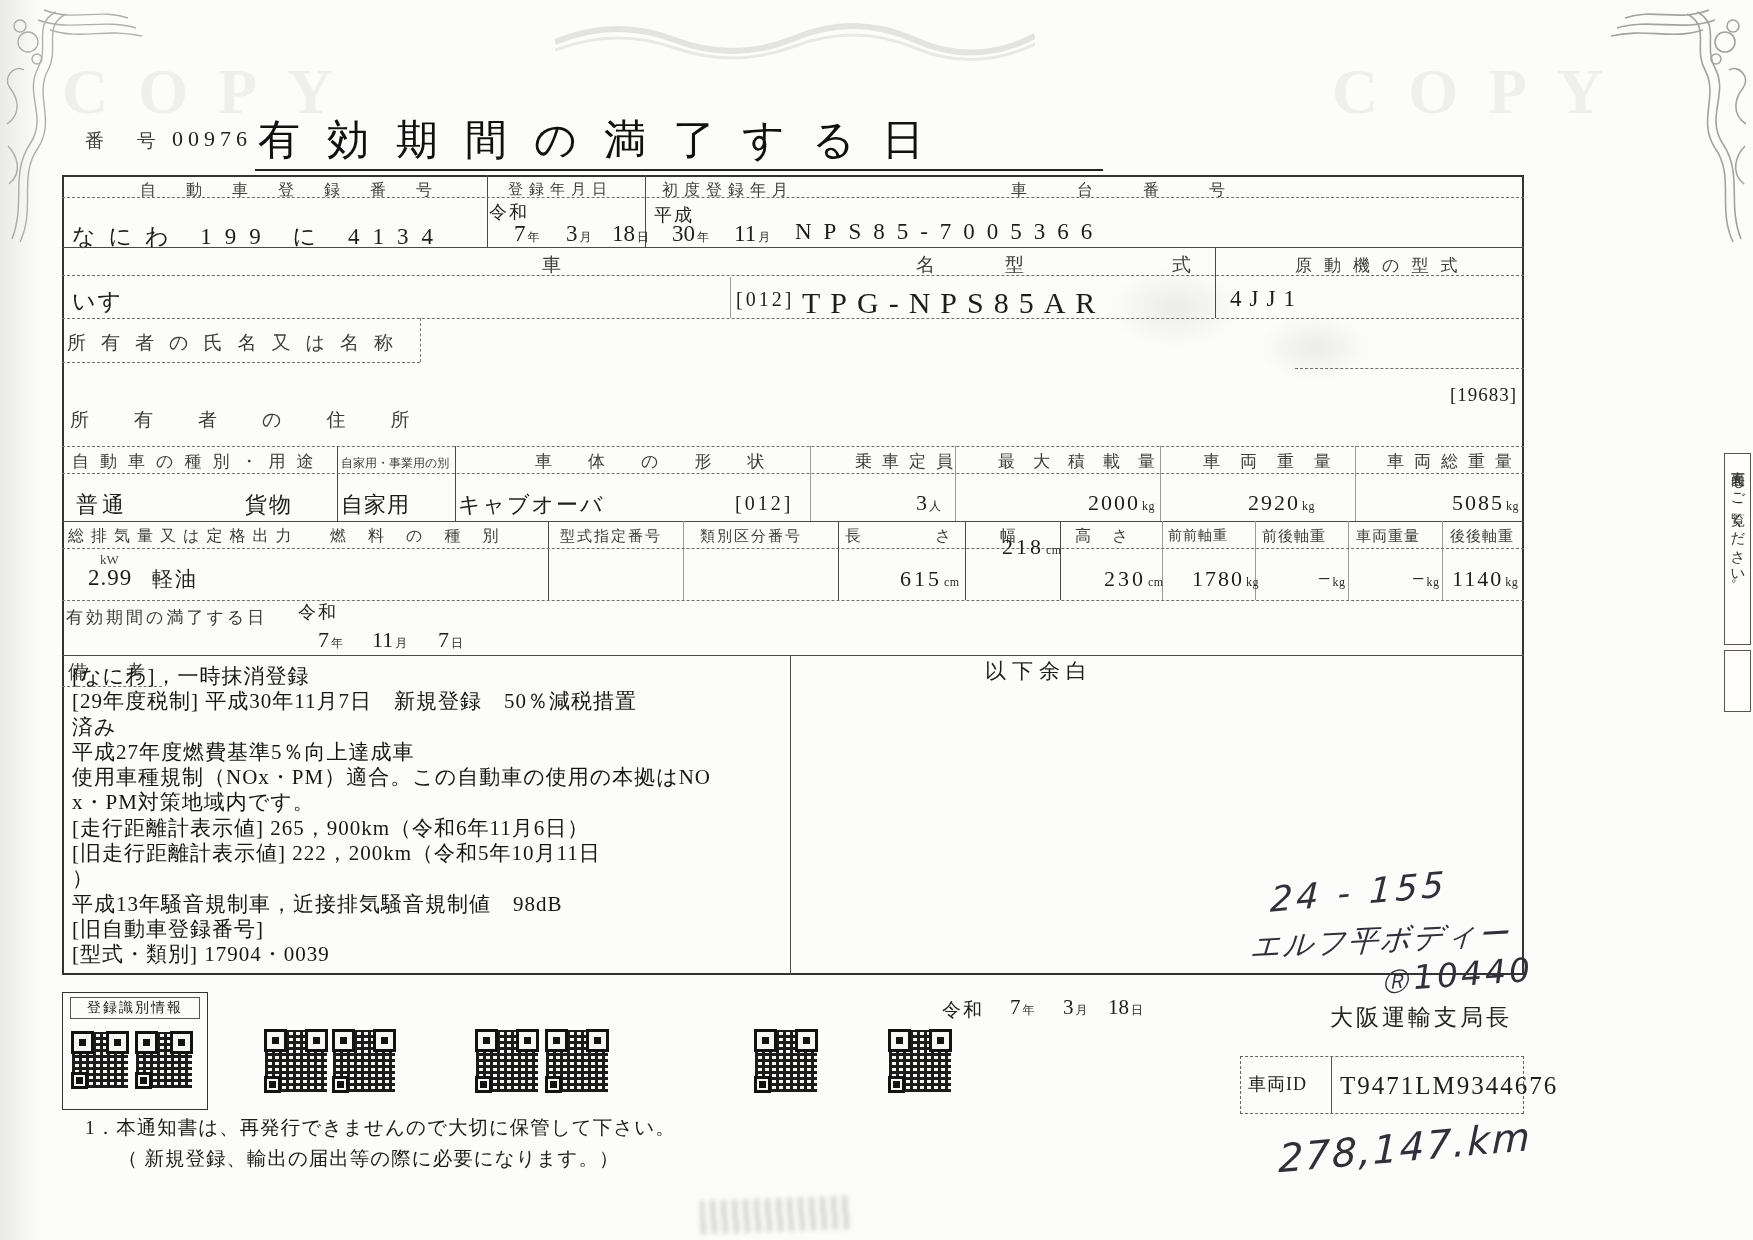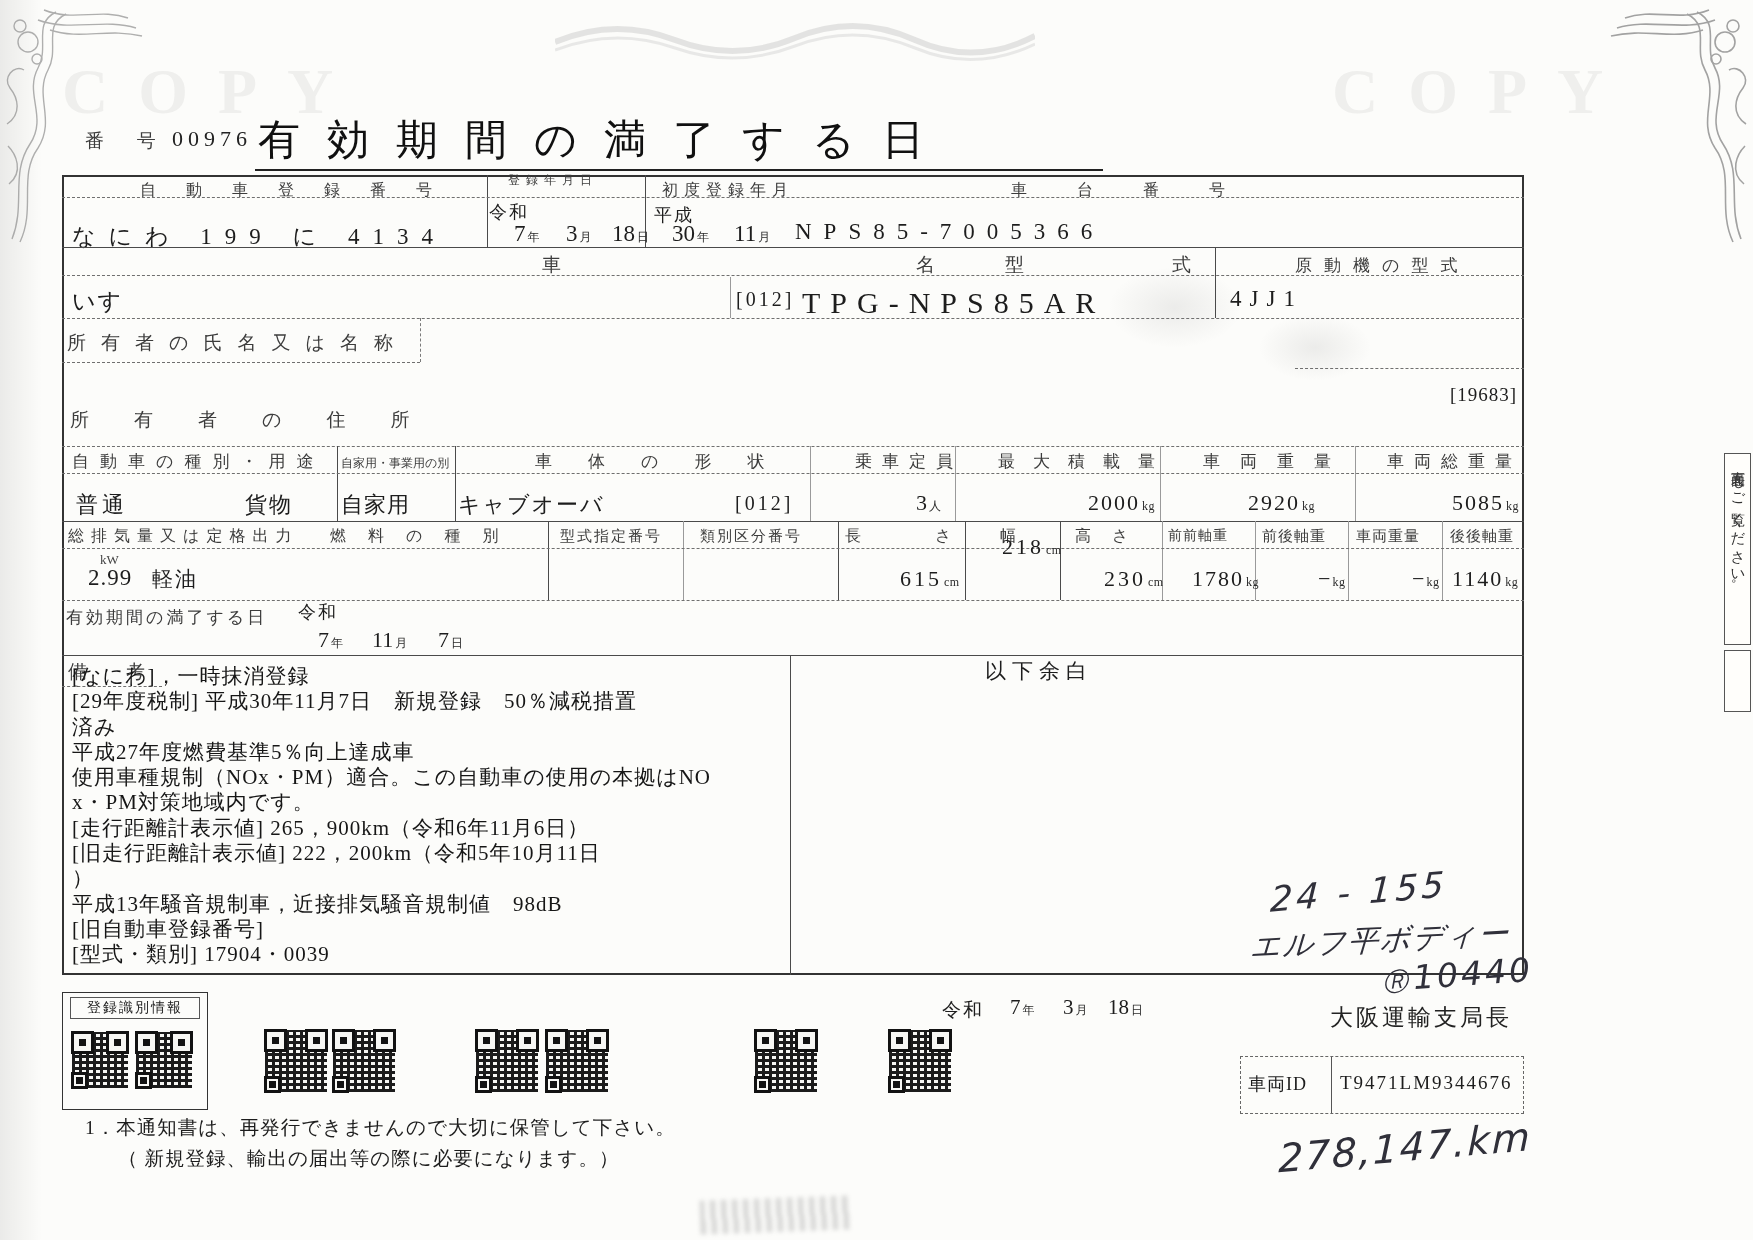--- a/index.html
+++ b/index.html
@@ -84,21 +84,21 @@
   <div class="t lbl" style="left:85px;top:128px;font-size:19px;letter-spacing:14px">番 号</div>
   <div class="t" style="left:172px;top:126px;font-size: 22px;letter-spacing:5px;color:#222">00976</div>
   <div class="t" style="left:258px;top:112px;font-size:42px;letter-spacing:27px;color:#101010">有効期間の満了する日</div>
   <div class="titleline"></div>
 
   <div class="tborder"></div>
 
   <div class="vl" style="left:487px;top:175px;height:72px"></div>
   <div class="vl" style="left:645px;top:175px;height:72px"></div>
   <div class="t lbl" style="left:140px;top:180px;font-size:16px;letter-spacing:30px">自動車登録番号</div>
-  <div class="t lbl" style="left:508px;top:172px;font-size:12px;letter-spacing:6px">登録年月日</div>
+  <div class="t lbl" style="left:508px;top:180px;font-size:15px;letter-spacing:6px">登録年月日</div>
   <div class="t lbl" style="left:662px;top:180px;font-size:16px;letter-spacing:6px">初度登録年月</div>
   <div class="t lbl" style="left:1011px;top:180px;font-size:16px;letter-spacing:50px">車台番号</div>
   <div class="hl d" style="left:62px;top:197px;width:1462px"></div>
 
   <div class="t" style="left:489px;top:200px;font-size:18px;letter-spacing:2px">令和</div>
   <div class="t" style="left:654px;top:203px;font-size:18px;letter-spacing:2px">平成</div>
 
   <div class="t" style="left:72px;top:221px;font-size:23px;letter-spacing:13px">なにわ 199 に 4134</div>
   <div class="t" style="left:514px;top:221px;font-size:23px"><span>7</span><i class="u">年</i></div>
   <div class="t" style="left:566px;top:221px;font-size:23px"><span>3</span><i class="u">月</i></div>
@@ -260,21 +260,21 @@
       <i></i>
     </div>
   <div class="qr" style="left:889px;top:1030px">
       <i></i>
     </div>
 
   <div class="idbox">
       <div class="sep"></div>
     </div>
   <div class="t" style="left:1248px;top:1072px;font-size:18px;letter-spacing:1px">車両ID</div>
-  <div class="t" style="left:1340px;top:1072px;font-size:19px;letter-spacing:2px">T9471LM9344676</div>
+  <div class="t" style="left:1340px;top:1072px;font-size:25px;letter-spacing:2px">T9471LM9344676</div>
   <div class="t hw" style="left:1278px;top:1125px;font-size:39px;letter-spacing:2px;transform:rotate(-5deg) skewX(-6deg)">278,147.km</div>
 
   <div class="t" style="left:85px;top:1114px;font-size:19.5px;letter-spacing:1px">1．本通知書は、再発行できませんので大切に保管して下さい。</div>
   <div class="t" style="left:118px;top:1145px;font-size:19.5px;letter-spacing:1px">（ 新規登録、輸出の届出等の際に必要になります。）</div>
 
   <div class="smudge" style="left:700px;top:1198px;width:150px;height:34px"></div>
 
   <div class="sidebox" style="top:453px;height:192px">
     <span class="vtext">裏面もご覧ください。</span>
   </div>

